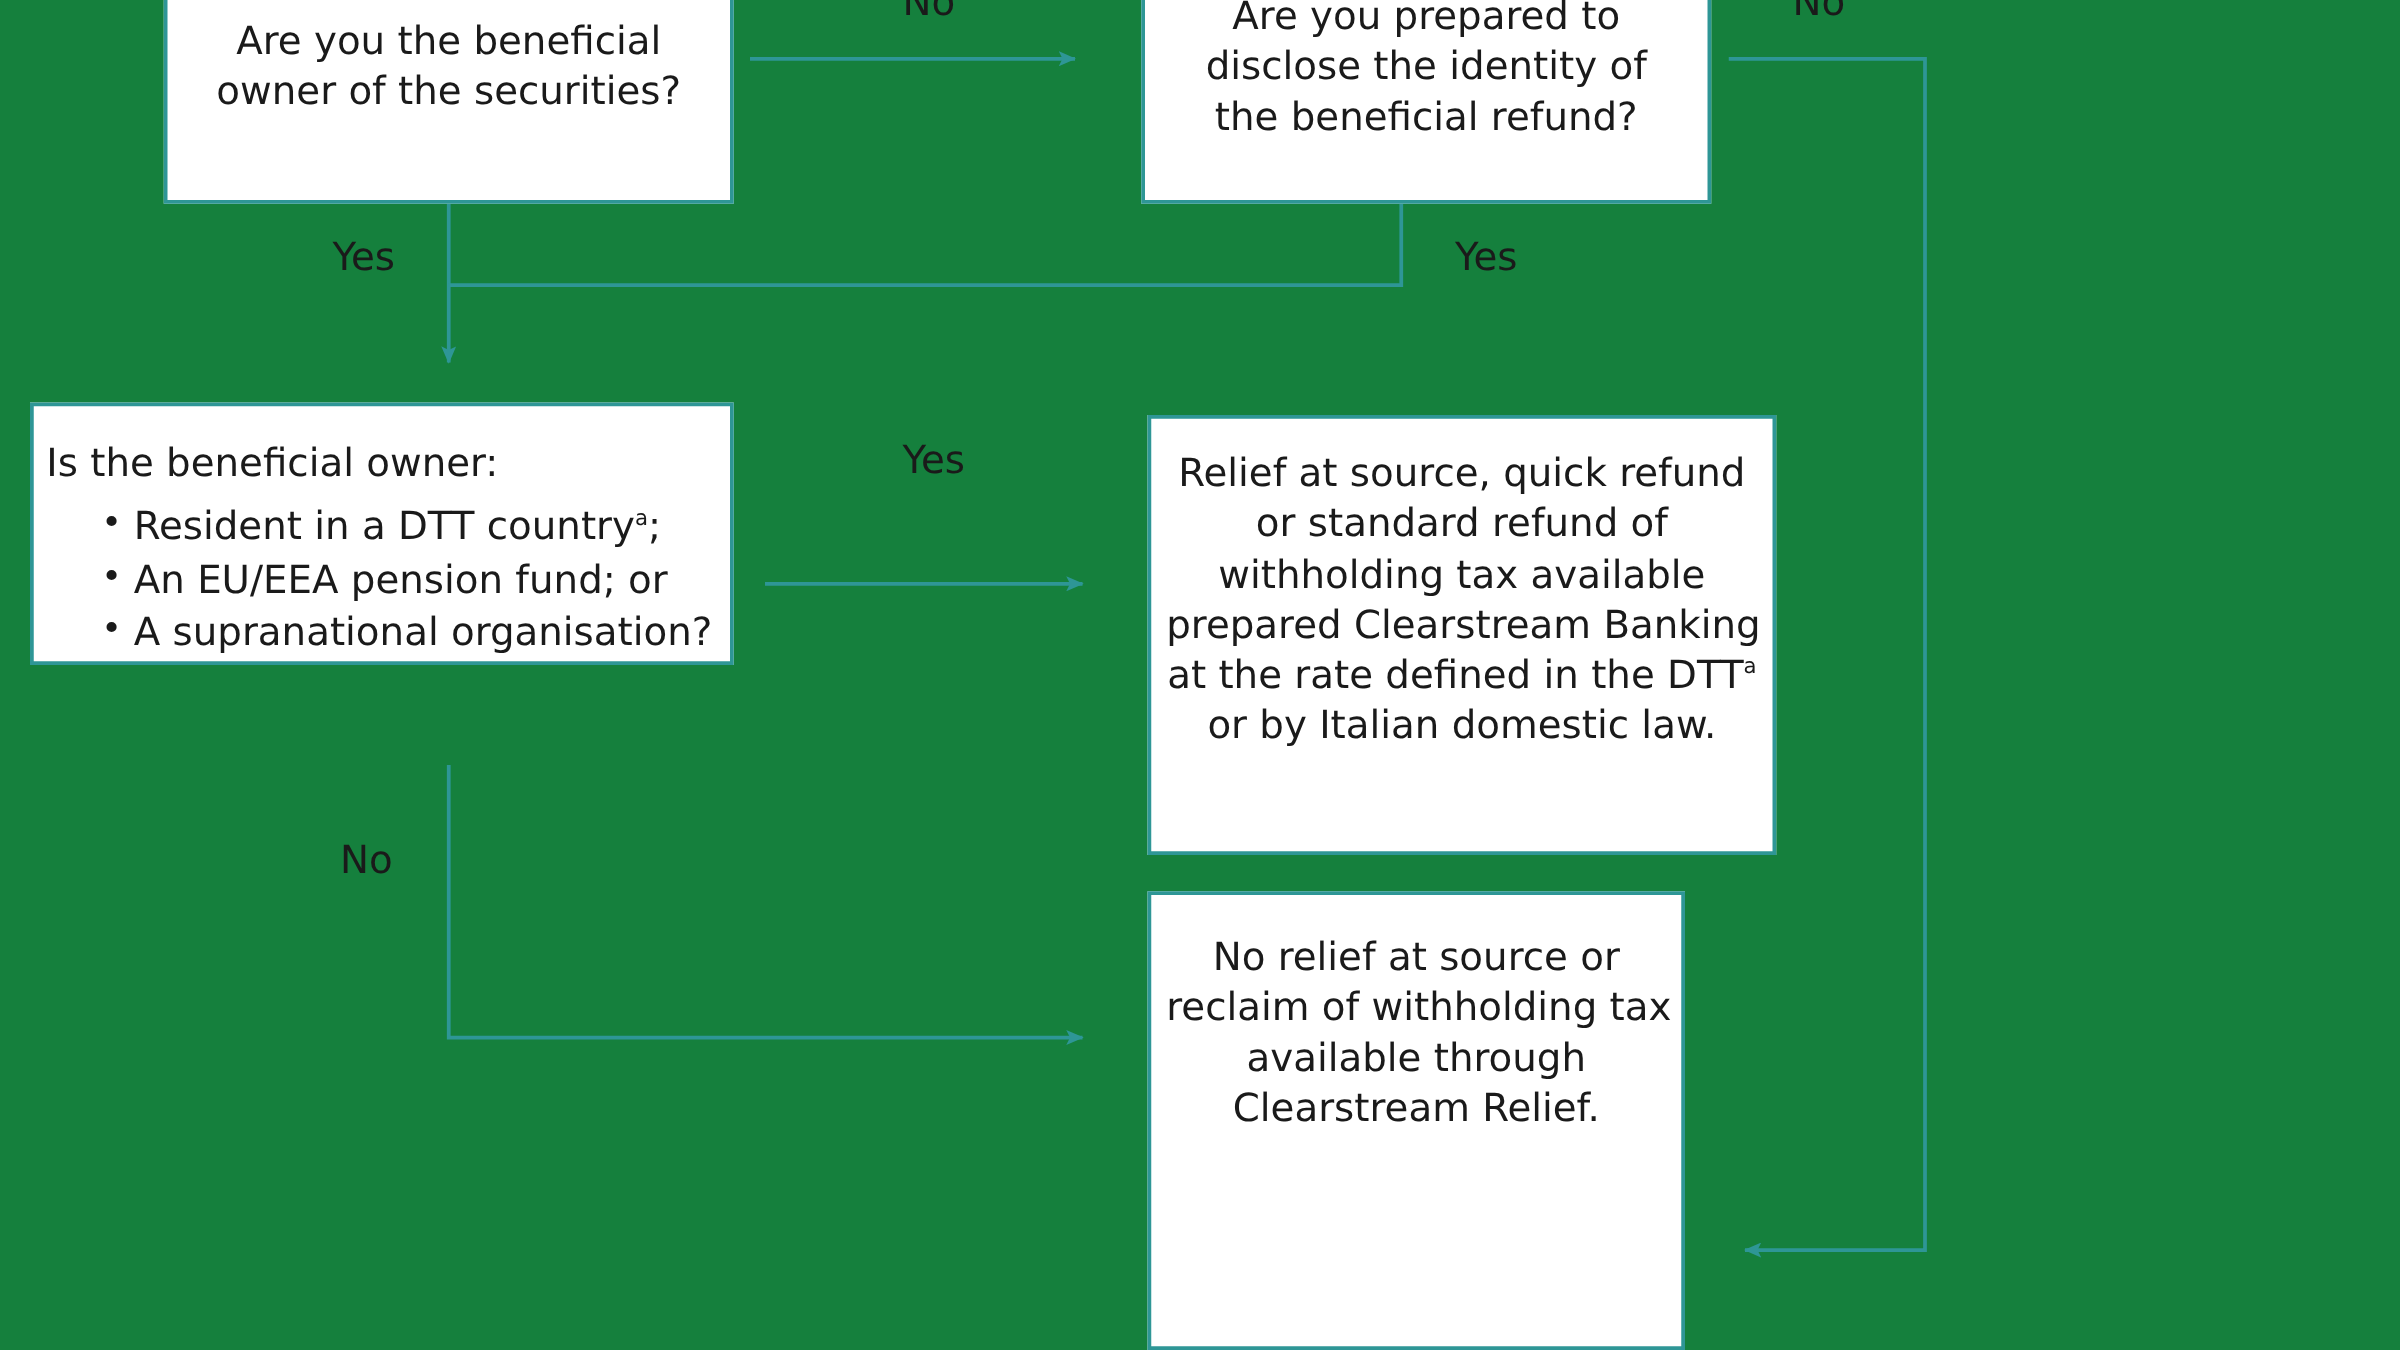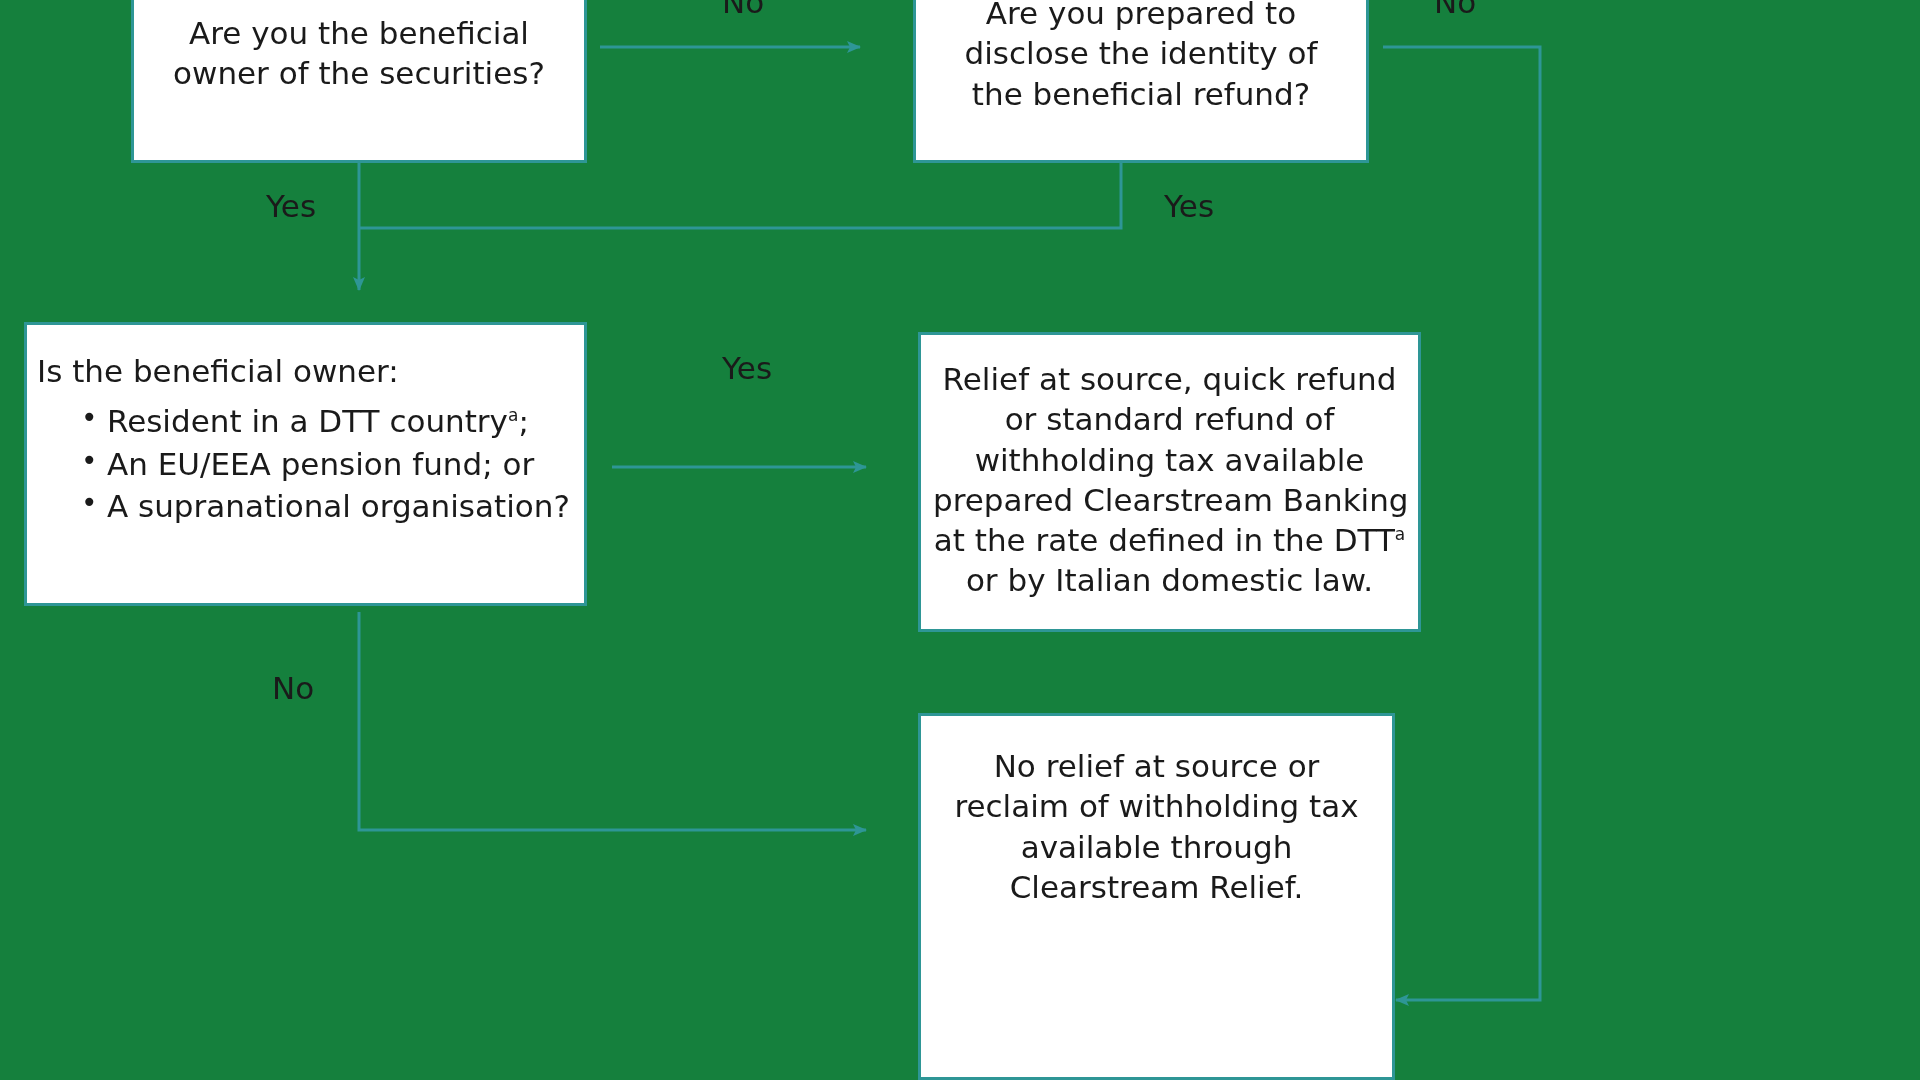--- a/index.html
+++ b/index.html
@@ -74,23 +74,23 @@
   }
   .edge-label {
     position: absolute;
     font-size: 31px;
     color: #1a1a1a;
     white-space: pre;
   }
   
   #node-beneficial-owner-q { left: 131px;  top: -90px;  width: 456px;  height: 253px; padding: 100px 18px 0 18px; }
   #node-disclose-identity-q { left: 913px;  top: -90px;  width: 456px;  height: 253px; padding: 80px 18px 0 18px; }
-  #node-is-beneficial-owner-q { left: 24px;  top: 322px;  width: 563px;  height: 284px; padding: 26px 14px 0 10px; }
-  #node-relief-available { left: 918px;  top: 332px;  width: 503px;  height: 300px; padding: 24px 12px 0 12px; }
-  #node-no-relief { left: 918px;  top: 713px;  width: 477px;  height: 367px; padding: 30px 12px 0 12px; }
+  #node-is-beneficial-owner-q { left: 24px;  top: 322px;  width: 563px;  height: 210px; padding: 26px 14px 0 10px; }
+  #node-relief-available { left: 918px;  top: 332px;  width: 503px;  height: 352px; padding: 24px 12px 0 12px; }
+  #node-no-relief { left: 918px;  top: 713px;  width: 430px;  height: 367px; padding: 30px 12px 0 12px; }
 
   #label-no-top        { left: 722px; top: -16px; }
   #label-no-topright   { left: 1434px; top: -16px; }
   #label-yes-left      { left: 266px; top: 188px; }
   #label-yes-right     { left: 1164px; top: 188px; }
   #label-yes-mid       { left: 722px; top: 350px; }
   #label-no-mid        { left: 272px; top: 670px; }
 </style>
 </head>
 <body>

